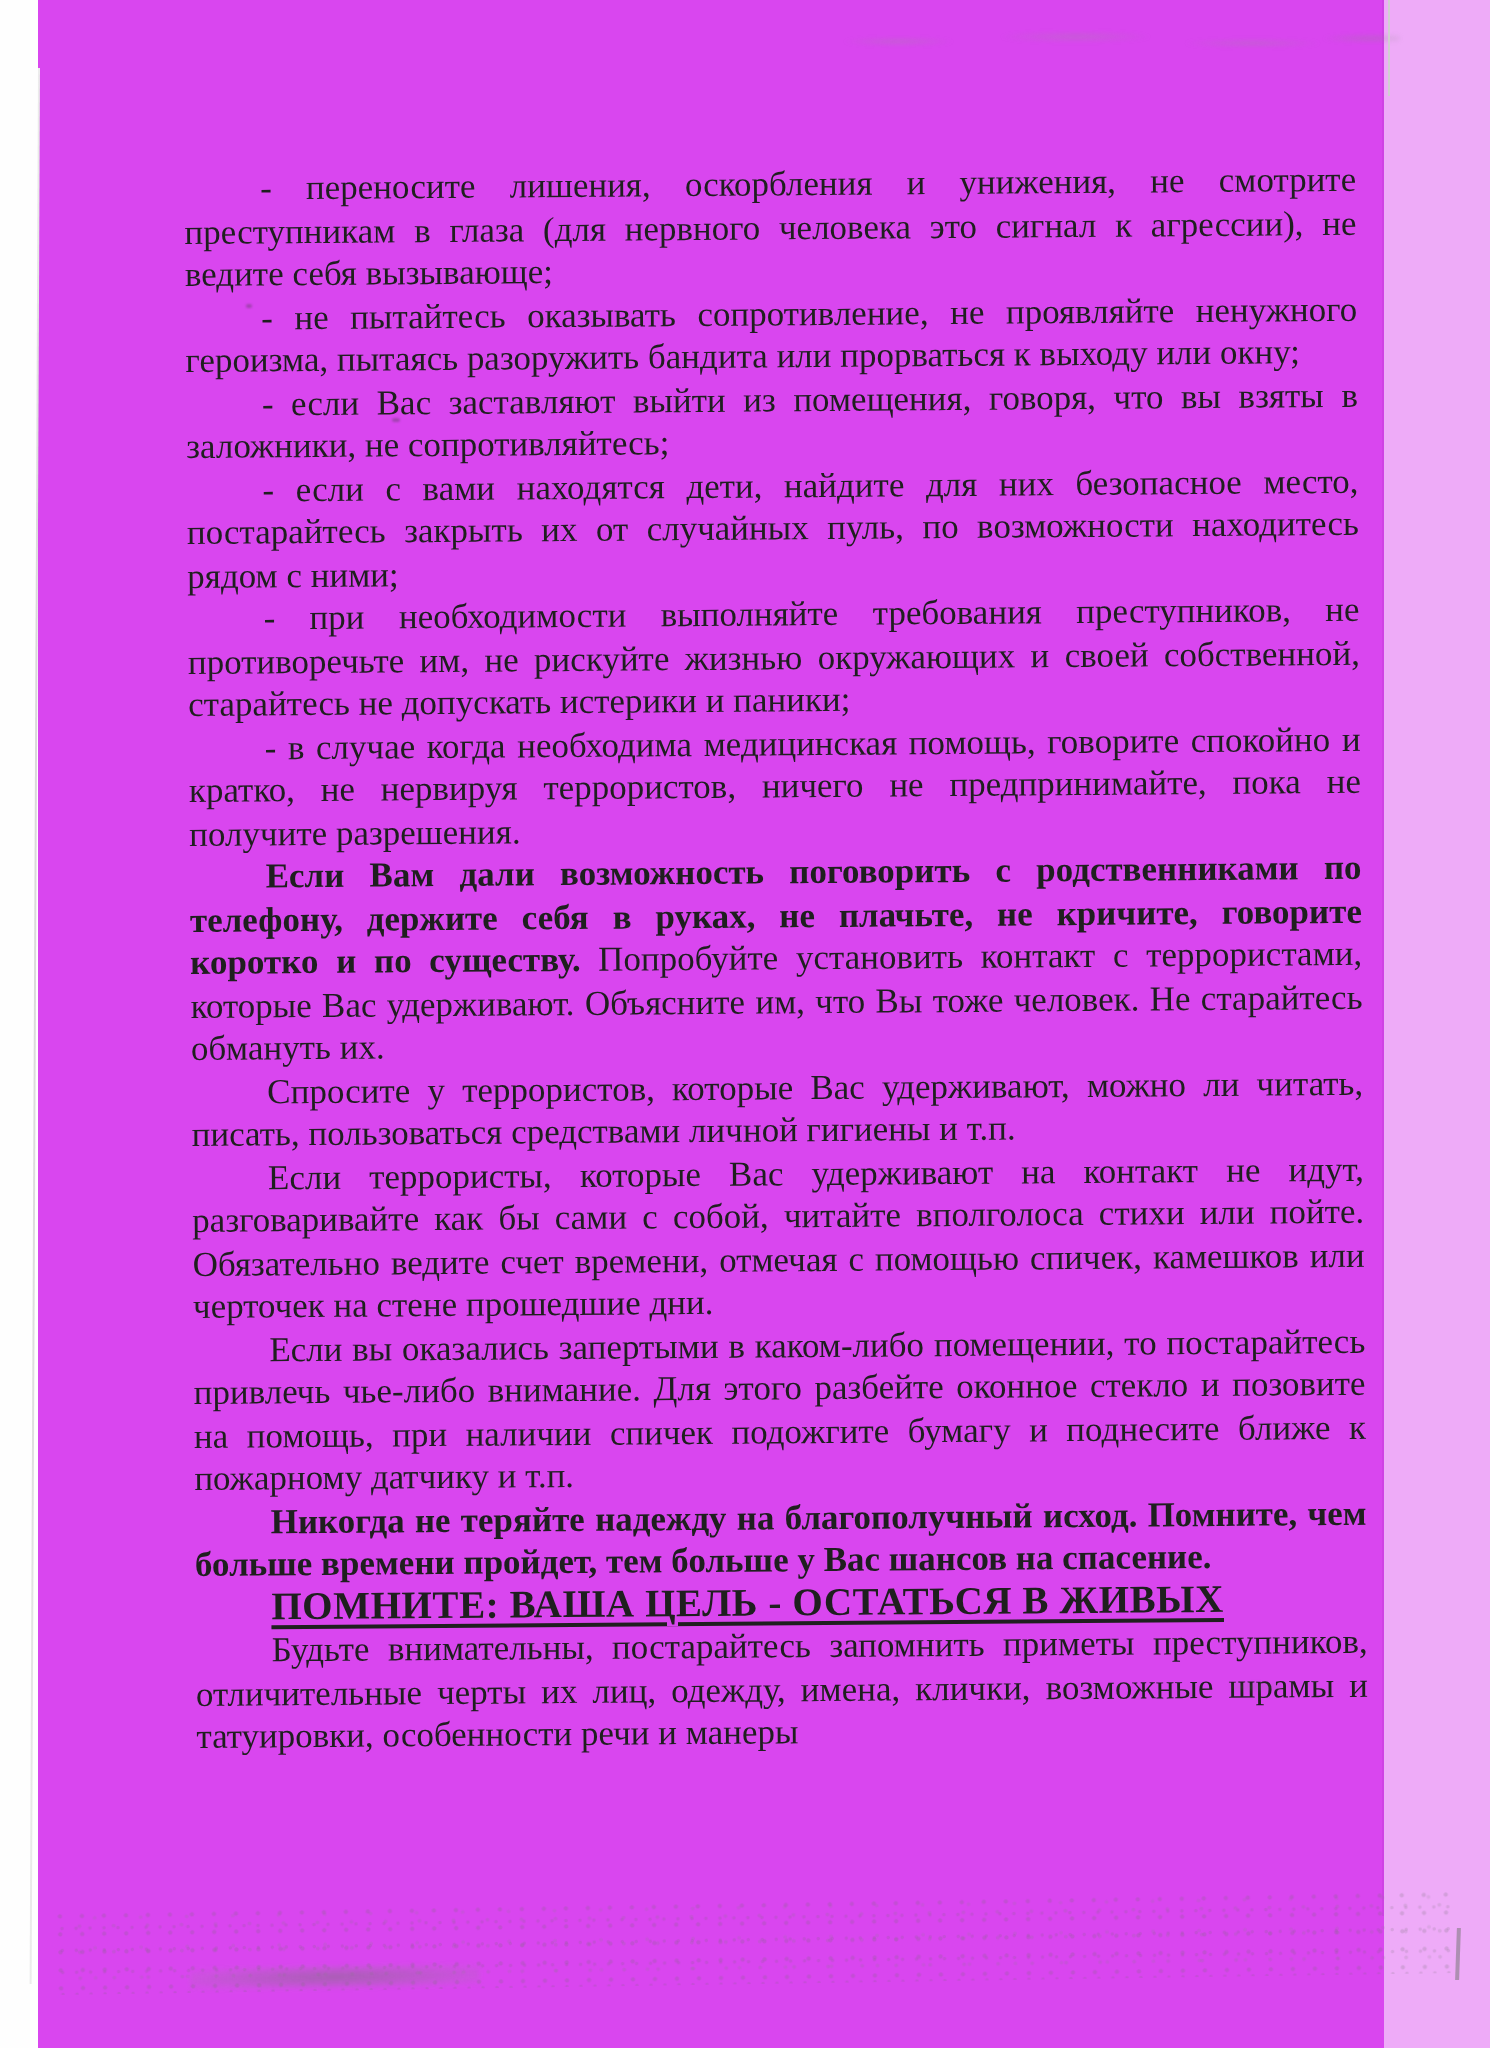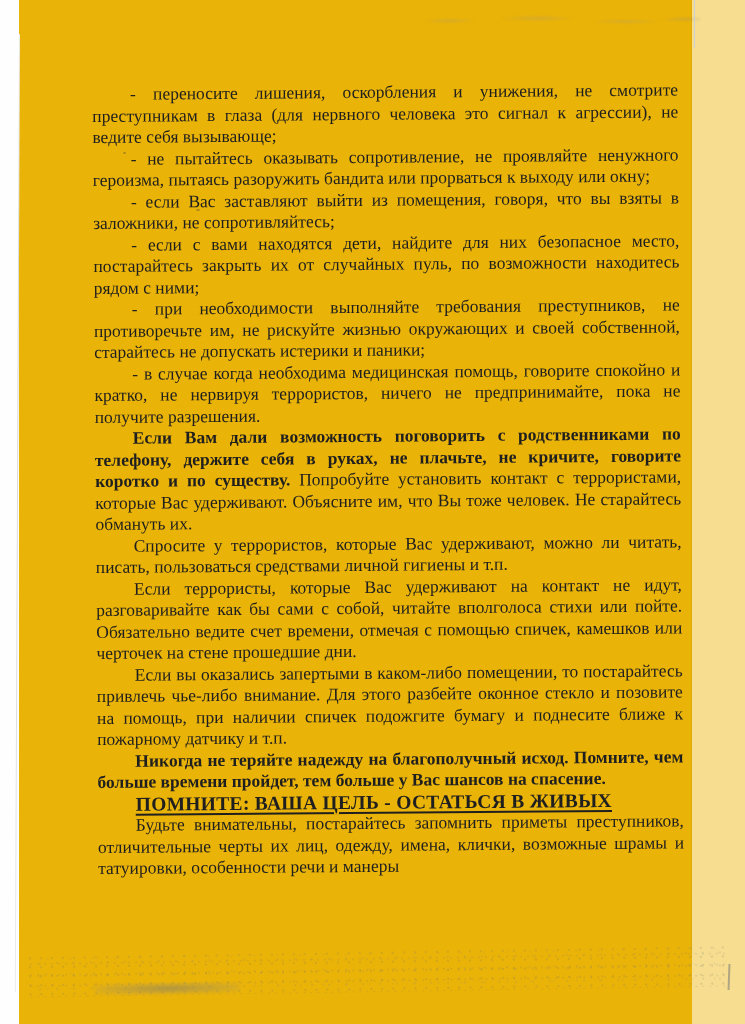--- a/index.html
+++ b/index.html
@@ -4,21 +4,21 @@
 <style>
   html, body {
     margin: 0;
     padding: 0;
     background: #ffffff;
   }
   .page {
     position: relative;
     width: 745px;
     height: 1024px;
-    background: #eab308;
+    background: #d946ef;
     overflow: hidden;
     font-family: "Liberation Serif", "DejaVu Serif", serif;
   }
   
   .left-strip {
     position: absolute;
     left: 0; top: 0;
     width: 19px; height: 1024px;
     background: #fefefe;
   }

